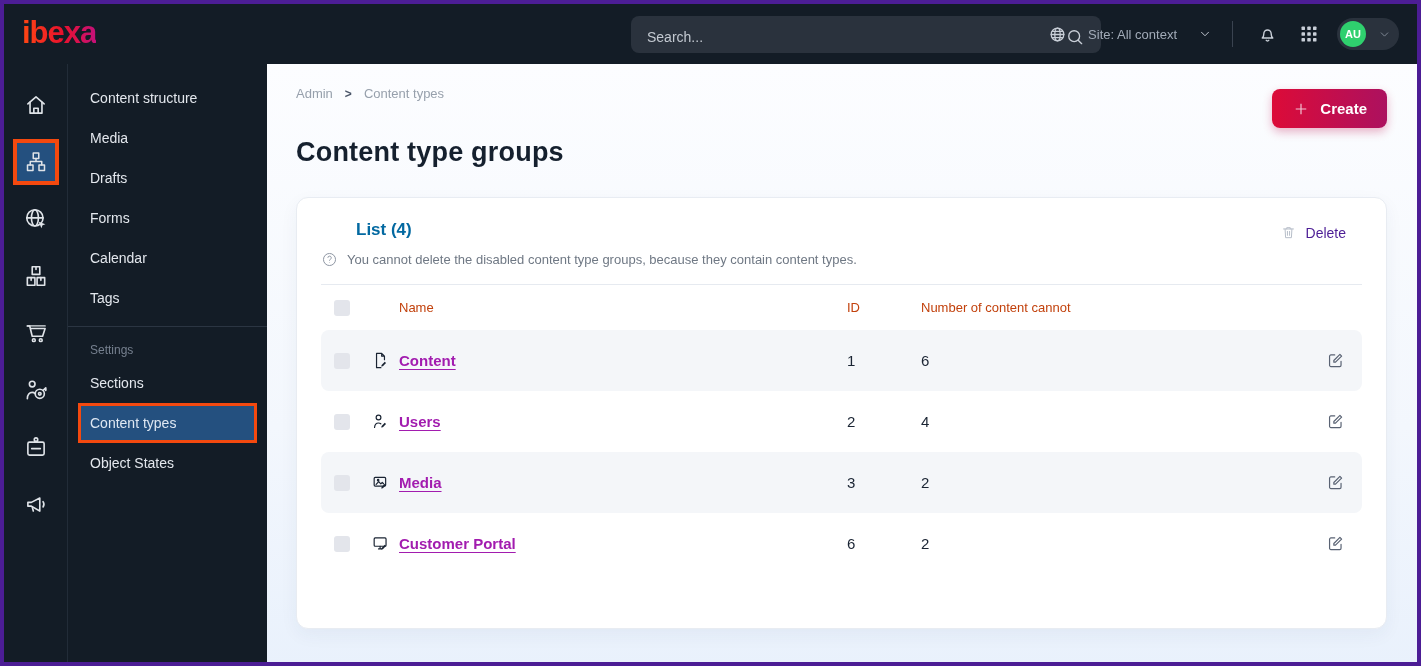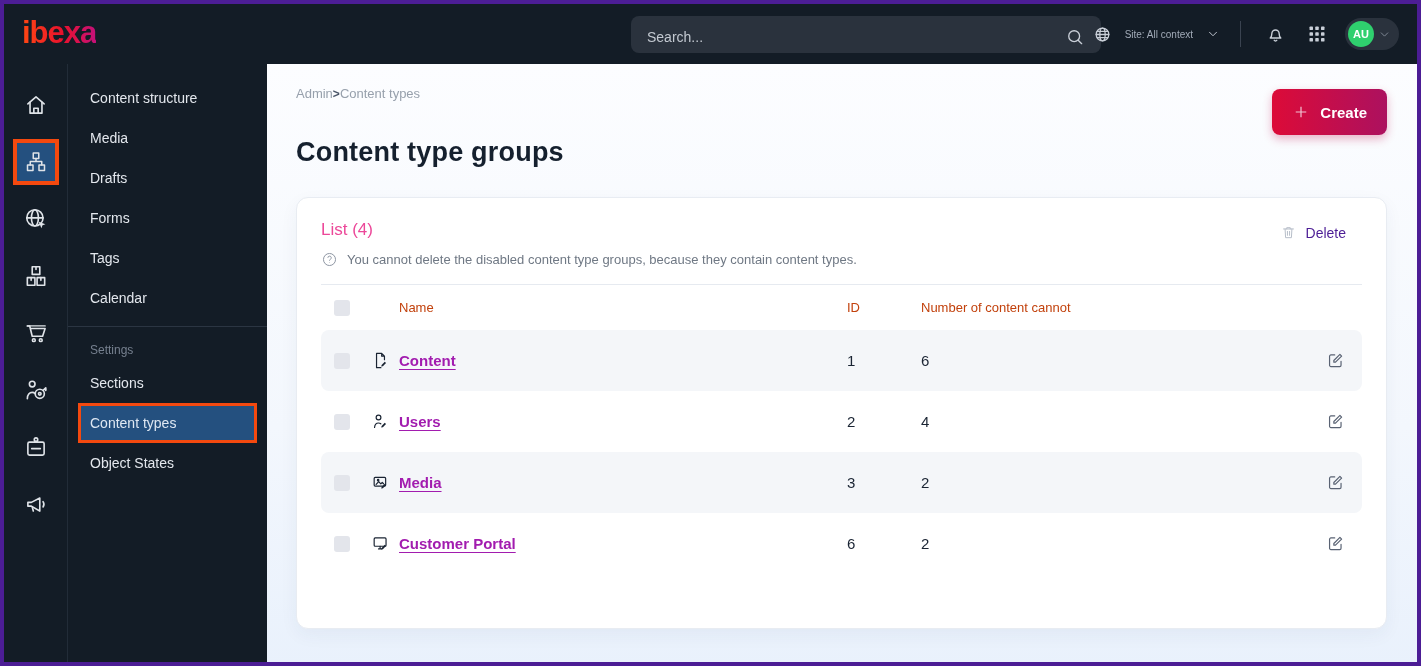--- a/index.html
+++ b/index.html
@@ -29,25 +29,25 @@
   }
   .searchbox input {
     flex:1; background:transparent; border:none; outline:none;
     color:#dfe3e9; font-size:14px; font-family:"Liberation Sans",sans-serif;
   }
   .searchbox input::placeholder { color:#c3c9d1; }
   .topbar-right {
     position:absolute; right:18px; top:0; height:60px;
     display:flex; align-items:center; gap:14px;
   }
-  .site-selector { display:flex; align-items:center; gap:13px; color:#a2abb8; font-size:10px; cursor:pointer; }
+  .site-selector { display:flex; align-items:center; gap:21px; color:#a2abb8; font-size:13px; cursor:pointer; }
   .topbar-divider { width:1px; height:26px; background:#3a4350; margin:0 6px; }
   .icon-btn { display:flex; align-items:center; justify-content:center; width:28px; height:28px; cursor:pointer; }
   .avatar-pill {
-    display:flex; align-items:center; gap:4px; background:#2a323d;
+    display:flex; align-items:center; gap:12px; background:#2a323d;
     border-radius:16px; padding:3px 8px 3px 3px; cursor:pointer;
   }
   .avatar-circle {
     width:26px; height:26px; border-radius:50%; background:#2fd06e;
     color:#ffffff; font-size:11px; font-weight:700;
     display:flex; align-items:center; justify-content:center;
   }
 
   svg { display:block; }
   .s-ico { stroke:#c9cfd8; fill:none; stroke-width:1.6; stroke-linecap:round; stroke-linejoin:round; }
@@ -80,41 +80,41 @@
     background:#24507f; border:3px solid #f4490f; margin:0 10px;
     padding:9px 9px; color:#dfe8f3;
   }
 
   
   .main {
     position:relative; flex:1;
     background:linear-gradient(180deg,#fcfdff 0%,#f3f7fd 60%,#e9f1fc 100%);
     padding:22px 30px 0 29px; overflow:hidden;
   }
-  .breadcrumb { font-size:13px; color:#97a0ac; display:flex; align-items:center; gap:0; }
+  .breadcrumb { font-size:13px; color:#97a0ac; display:flex; align-items:center; gap:12px; }
   .crumb { cursor:pointer; }
   .crumb-sep { color:#4a5568; font-weight:700; font-size:12px; }
   .create-btn {
-    position:absolute; top:25px; right:30px; height:46px; padding:0 20px;
+    position:absolute; top:25px; right:30px; height:39px; padding:0 20px;
     border:none; border-radius:8px; cursor:pointer;
     background:linear-gradient(90deg,#dc0b38,#ac115f);
     color:#fff; font-size:15px; font-weight:700; font-family:"Liberation Sans",sans-serif;
     display:flex; align-items:center; gap:10px;
     box-shadow:0 4px 10px rgba(190,10,70,.3);
   }
   .create-btn .plus { stroke:#f0c4d2; stroke-width:1.6; }
   .page-title { margin-top:36px; font-size:27px; font-weight:700; color:#15202e; letter-spacing:.2px; }
 
   
   .card {
     margin-top:29px; background:#fff; border:1px solid #e8ecf2; border-radius:12px;
     padding:22px 24px 38px 24px; position:relative;
     box-shadow:0 6px 18px rgba(30,50,90,.05); min-height:432px;
   }
-  .card-title { font-size:17px; font-weight:400; color:#ec4899; }
+  .card-title { font-size:17px; font-weight:700; color:#0369a1;margin-left:35px; }
   .card-note { margin-top:11px; display:flex; align-items:center; gap:9px; color:#6f7884; font-size:13px; }
   .help-ico { stroke:#8d95a2; fill:none; stroke-width:1.4; }
   .delete-btn {
     position:absolute; top:26px; right:40px; display:flex; align-items:center; gap:9px;
     background:none; border:none; color:#4c1d95; font-size:14px; font-family:"Liberation Sans",sans-serif;
     cursor:default;
   }
   .trash-ico { stroke:#b6bdc8; fill:none; stroke-width:1.4; stroke-linecap:round; }
 
   .table-wrap { margin-top:16px; border-top:1px solid #e6eaf0; }
@@ -294,22 +294,22 @@
             </svg>
         </span>
       </div>
     </nav>
 
     <nav class="panel">
       <div class="nav-item">Content structure</div>
       <div class="nav-item">Media</div>
       <div class="nav-item">Drafts</div>
       <div class="nav-item">Forms</div>
+      <div class="nav-item">Calendar</div>
       <div class="nav-item">Tags</div>
-      <div class="nav-item">Calendar</div>
       <div class="panel-divider"></div>
       <div class="section-label">Settings</div>
       <div class="nav-item">Sections</div>
       <div class="nav-item active">Content types</div>
       <div class="nav-item">Object States</div>
     </nav>
 
     <main class="main">
 
       <div class="breadcrumb">

